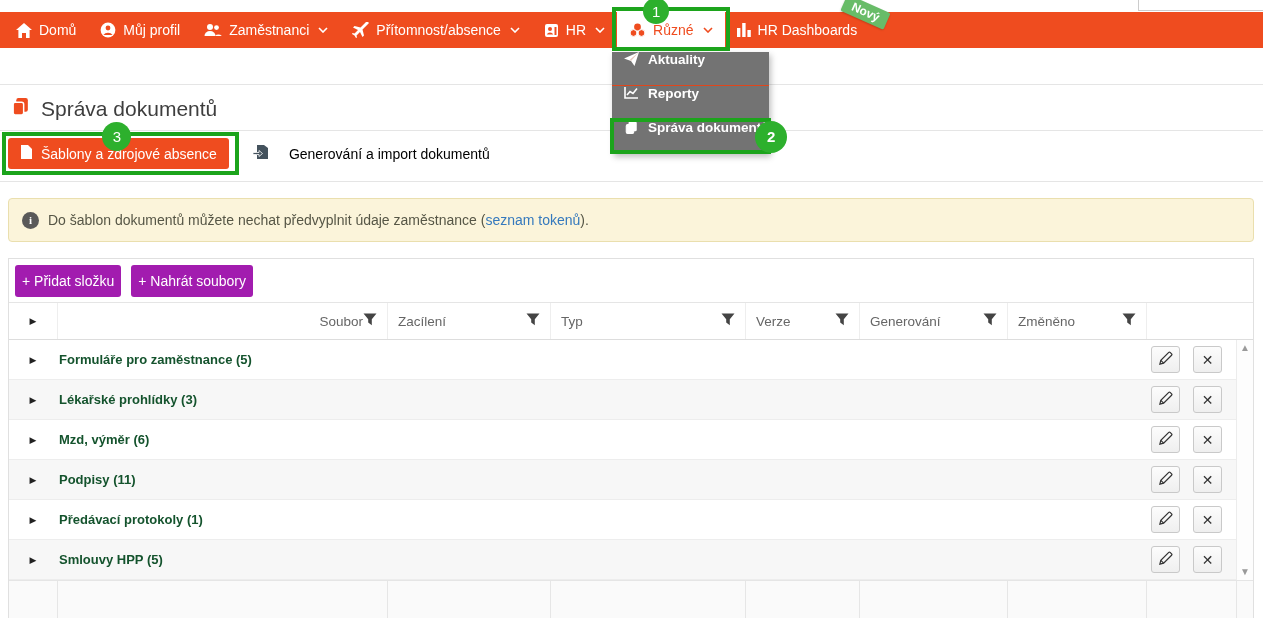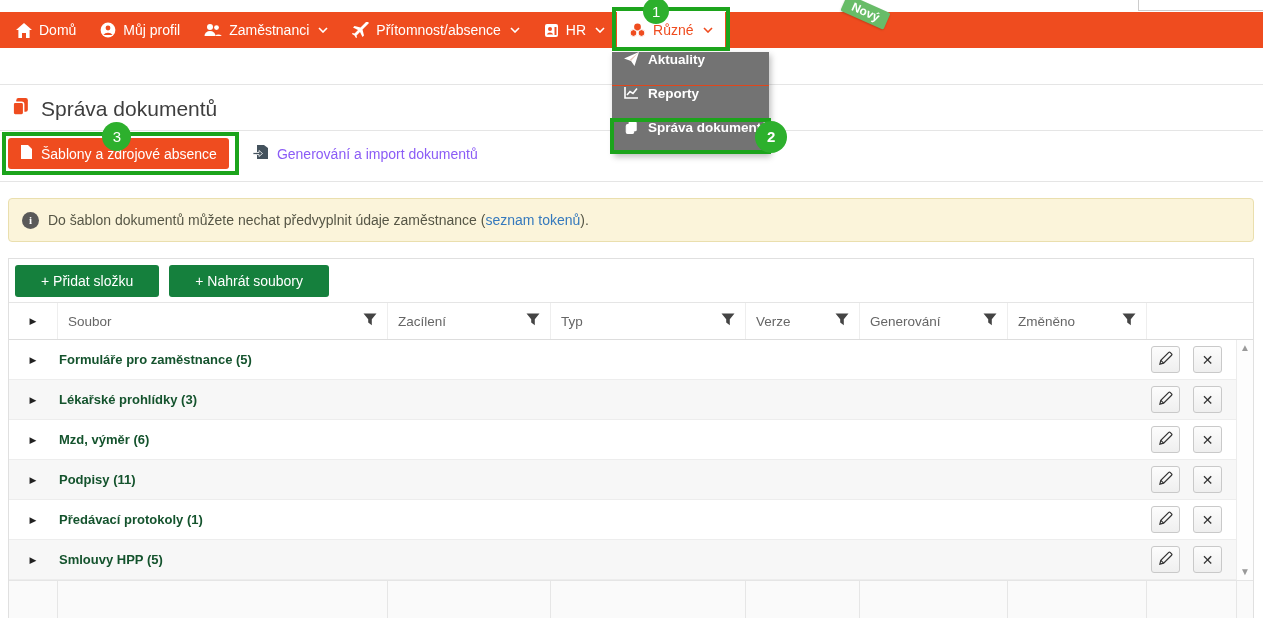--- a/index.html
+++ b/index.html
@@ -44,44 +44,44 @@
   .circ-step3 { width: 29px; height: 29px; top: -16px; left: calc(50% - 16px); }
 
   
   .divider { position: absolute; left: 0; width: 100%; height: 1px; background: #e5e5e5; }
   .page-title { position: absolute; top: 96px; left: 10px; display: flex; align-items: center; gap: 10px;
                 font-size: 21px; color: #3e3e3e; }
   .tabs { position: absolute; top: 138px; left: 8px; display: flex; align-items: center; gap: 24px; }
   .tab-btn { background: #EF4C1F; color: #fff; border: none; border-radius: 3px; height: 31px;
              padding: 0 12px; font-size: 14px; display: flex; align-items: center; gap: 8px;
              cursor: pointer; position: relative; font-family: "Liberation Sans", sans-serif; }
-  .tab-plain { display: flex; align-items: center; gap: 8px; color: #8b5cf6; font-size: 14px; cursor: pointer; }
+  .tab-plain { display: flex; align-items: center; gap: 20px; color: #000000; font-size: 14px; cursor: pointer; }
 
   .banner { position: absolute; top: 198px; left: 8px; right: 9px; height: 44px; background: #FBF4DA;
             border: 1px solid #EADFAE; border-radius: 4px; display: flex; align-items: center;
             gap: 9px; padding: 0 13px; font-size: 14px; color: #565646; }
   .banner a { color: #3579BD; text-decoration: none; cursor: pointer; }
   .info-dot { width: 17px; height: 17px; border-radius: 50%; background: #595959; color: #fff;
               font-size: 11px; font-weight: bold; font-family: "Liberation Serif", serif;
               display: flex; align-items: center; justify-content: center; flex: 0 0 auto; }
 
   
   .grid { position: absolute; top: 258px; left: 8px; right: 9px; height: 360px;
           border: 1px solid #e0e0e0; background: #fff; }
   .grid-toolbar { height: 44px; display: flex; align-items: center; gap: 10px; padding: 0 6px;
                   border-bottom: 1px solid #e5e5e5; }
-  .o-btn { background: #15803d; color: #fff; border: none; border-radius: 3px; height: 32px;
-           padding: 0 26px; font-size: 14px; cursor: pointer; font-family: "Liberation Sans", sans-serif; }
+  .o-btn { background: #a21caf; color: #fff; border: none; border-radius: 3px; height: 32px;
+           padding: 0 7px; font-size: 14px; cursor: pointer; font-family: "Liberation Sans", sans-serif; }
   .grid-header { height: 37px; display: flex; align-items: stretch; border-bottom: 1px solid #ddd;
                  background: #fff; color: #666; font-size: 13.5px; }
   .hcell { display: flex; align-items: center; justify-content: space-between; padding: 0 10px;
            border-left: 1px solid #eee; cursor: pointer; }
   .hcell:first-child { border-left: none; justify-content: center; }
   .c-exp { width: 48px; flex: 0 0 auto; }
-  .c-soubor { width: 330px; flex: 0 0 auto; }
+  .c-soubor { width: 330px; flex: 0 0 auto; justify-content: flex-end; }
   .c-zacileni { width: 163px; flex: 0 0 auto; text-align: center; }
   .c-typ { width: 195px; flex: 0 0 auto; }
   .c-verze { width: 114px; flex: 0 0 auto; }
   .c-pub { width: 148px; flex: 0 0 auto; }
   .c-zmeneno { width: 139px; flex: 0 0 auto; justify-content: space-between; }
   .c-actions { flex: 1 1 auto; }
   .c-scroll { width: 17px; flex: 0 0 auto; }
 
   .grid-body { position: relative; height: 240px; }
   .grow { height: 40px; display: flex; align-items: center; border-bottom: 1px solid #ededed;
@@ -235,20 +235,30 @@
               </svg>
             </span>
           <span>Správa dokumentů</span>
 
           <div class="anno-frame frame-step2"></div>
           <div class="anno-circle circ-step2">2</div>
         </div>
       </div>
     </div>
 
+    <div class="nav-item">
+      <span>
+          <svg width="14" height="14" viewBox="0 0 14 14">
+            <rect x="0" y="5" width="3.4" height="9" fill="#fff"></rect>
+            <rect x="5.2" y="0" width="3.4" height="14" fill="#fff"></rect>
+            <rect x="10.4" y="7" width="3.4" height="7" fill="#fff"></rect>
+          </svg>
+        </span>
+      <span>HR Dashboards</span>
+    </div>
 
   </nav>
 
   <div class="new-ribbon">Nový</div>
 
   <div class="divider" style="top:84px"></div>
 
   <div class="page-title">
     <span style="color:#EF4C1F"><svg width="21" height="21">
           <use href="#sym-docs"></use>

